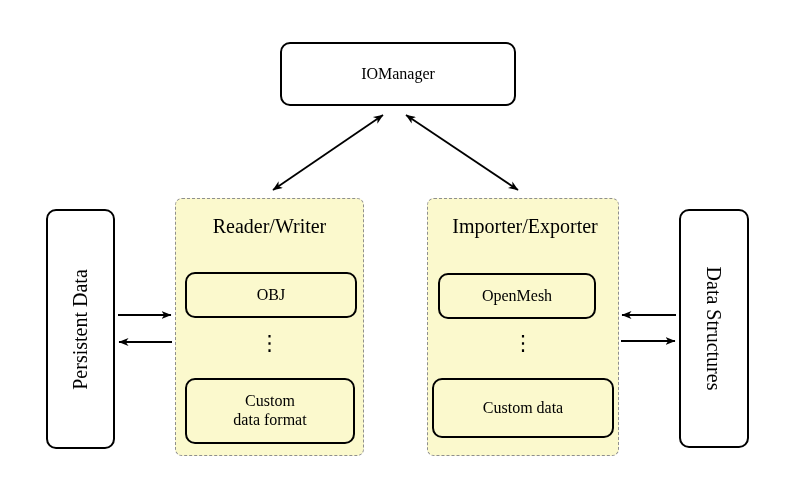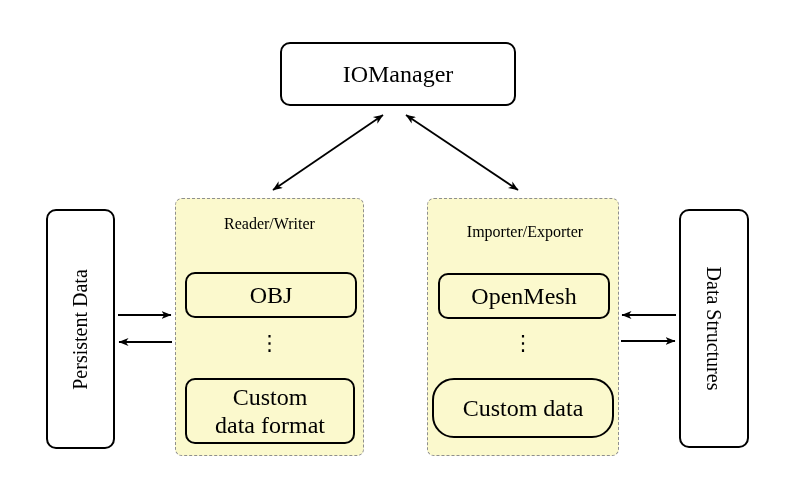--- a/index.html
+++ b/index.html
@@ -20,23 +20,23 @@
     display:flex;align-items:center;justify-content:center;text-align:center;
   }
   .groupbox{
     border:1.6px dashed var(--dash-gray);border-radius:7px;background:var(--fill-yellow);
   }
   .innerbox{
     border:2.2px solid var(--ink);border-radius:10px;background:var(--fill-yellow);
     display:flex;flex-direction:column;align-items:center;justify-content:center;
     text-align:center;line-height:1.18;
   }
-  .lbl{font-size:24px;}
+  .lbl{font-size:16px;}
   .grouptitle{
-    position:absolute;text-align:center;font-size:16px;
+    position:absolute;text-align:center;font-size:20px;
   }
   .dots{
     position:absolute;text-align:center;font-size:21px;letter-spacing:0;
     line-height:1;
   }
   .vwrap{display:flex;align-items:center;justify-content:center;}
   .vtext{white-space:nowrap;font-size:20px;}
   .rot-ccw{transform:rotate(-90deg);}
   .rot-cw{transform:rotate(90deg);}
   svg.arrows{position:absolute;left:0;top:0;pointer-events:none;}
@@ -64,26 +64,26 @@
   <div class="abs innerbox" style="left:185px;top:272px;width:172px;height:46px;">
     <span class="lbl">OBJ</span>
   </div>
   <div class="dots" style="left:175px;top:333px;width:189px;">⋮</div>
   <div class="abs innerbox" style="left:185px;top:378px;width:170px;height:66px;">
     <span class="lbl">Custom</span>
     <span class="lbl">data format</span>
   </div>
 
   <div class="abs groupbox" style="left:427px;top:198px;width:192px;height:258px;"></div>
-  <div class="grouptitle" style="left:427px;top:215px;width:196px;margin-top:8px;">Importer/Exporter</div>
-  <div class="abs innerbox" style="left:438px;top:273px;width:172px;height:46px;">
+  <div class="grouptitle" style="left:427px;top:215px;width:196px;">Importer/Exporter</div>
+  <div class="abs innerbox" style="left:438px;top:273px;width:158px;height:46px;">
     <span class="lbl">OpenMesh</span>
   </div>
   <div class="dots" style="left:427px;top:333px;width:192px;">⋮</div>
-  <div class="abs innerbox" style="left:432px;top:378px;width:182px;height:60px;border-radius:22px;">
+  <div class="abs innerbox" style="left:432px;top:378px;width:182px;height:60px;">
     <span class="lbl">Custom data</span>
   </div>
 
   <svg class="arrows" width="800" height="489" viewBox="0 0 800 489">
     <defs>
       <marker id="ah-end" markerWidth="11" markerHeight="9" refX="9.5" refY="4" orient="auto" markerUnits="userSpaceOnUse">
         <path d="M0,0 L10,4 L0,8 L2.8,4 Z" fill="#000"></path>
       </marker>
       <marker id="ah-start" markerWidth="11" markerHeight="9" refX="0.5" refY="4" orient="auto" markerUnits="userSpaceOnUse">
         <path d="M10,0 L0,4 L10,8 L7.2,4 Z" fill="#000"></path>

